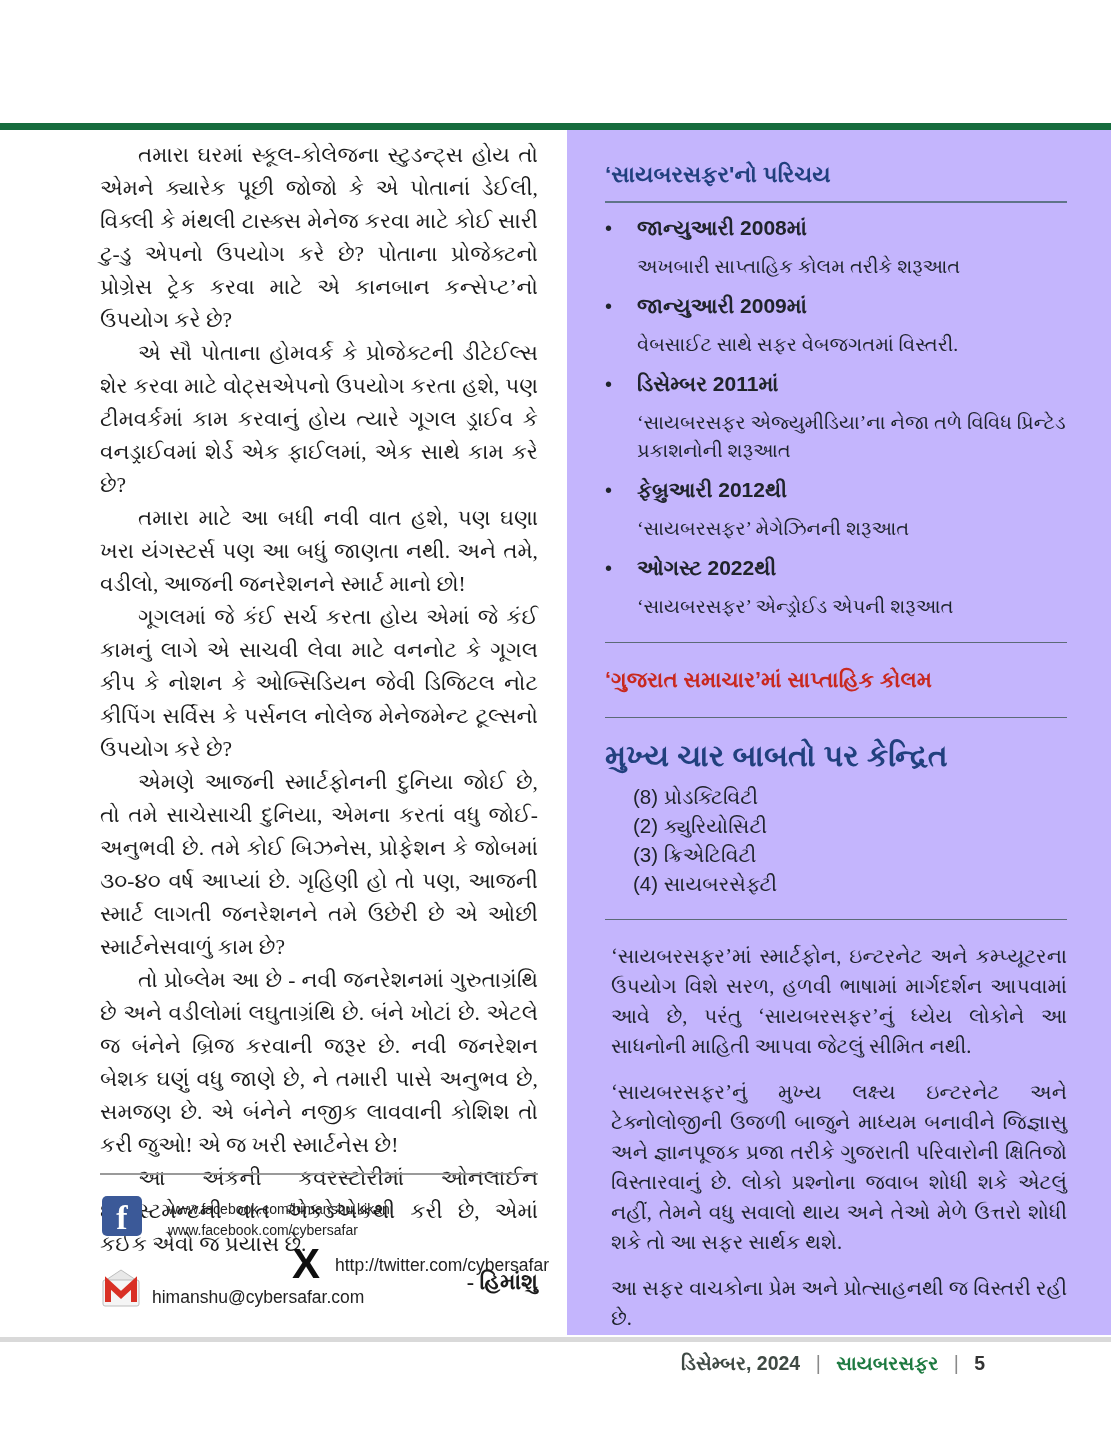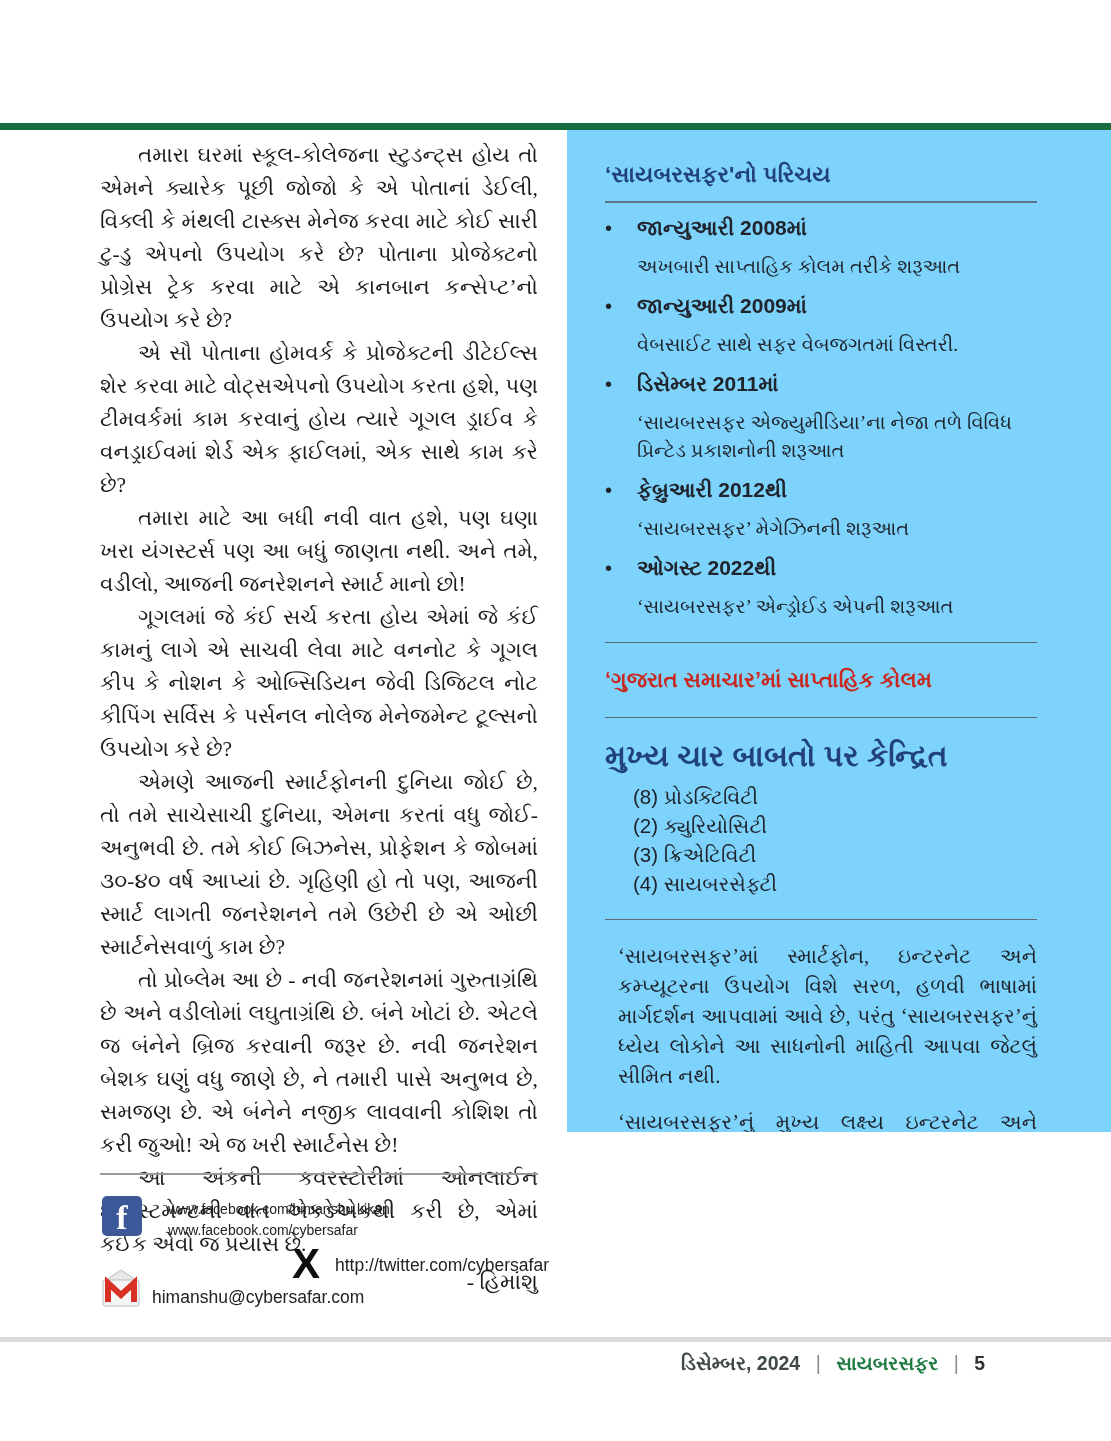--- a/index.html
+++ b/index.html
@@ -8,56 +8,56 @@
     overflow:hidden; font-family:"Liberation Serif", serif;
   }
   .topbar { position:absolute; left:0; top:123px; width:1111px; height:7px; background:#176c3e; }
 
   
   .article {
     position:absolute; left:100px; top:139px; width:438px;
     color:#1b1b1b; font-size:21.5px; line-height:33px; text-align:justify;
   }
   .article p { margin:0; text-indent:38px; }
-  .signature { text-align:right; font-weight:normal; font-size:22px; margin-top:4px; }
+  .signature { text-align:right; font-weight:bold; font-size:22px; margin-top:4px; }
 
   
   .social { position:absolute; left:100px; top:1160px; width:440px; height:175px;
             font-family:"Liberation Sans", sans-serif; color:#222; }
   .social-rule { position:absolute; top:13px; left:0; width:438px; height:0;
                  border-top:2px solid #9a9a9a; }
   .fb-icon { position:absolute; top:36px; left:2px; width:40px; height:40px;
              background:#3b5998; border-radius:5px; color:#ffffff;
              font-family:"Liberation Serif", serif; font-weight:bold; font-size:34px;
              text-align:center; line-height:44px; overflow:hidden; }
   .fb-links { position:absolute; top:39px; left:68px; font-size:14px; line-height:21px; }
   .x-icon { position:absolute; top:82px; left:183px; width:46px; height:44px;
             font-size:42px; font-weight:bold; color:#0f0f0f; line-height:44px; text-align:center; }
   .x-link { position:absolute; top:95px; left:235px; font-size:17.5px; }
   .gmail-icon { position:absolute; top:108px; left:0px; width:42px; height:40px; }
   .gmail-link { position:absolute; top:127px; left:52px; font-size:17.5px; }
 
   
   .sidebar {
-    position:absolute; left:567px; top:130px; width:544px; height:1002px;
-    background:#7dd3fc; box-sizing:border-box; padding:32px 74px 20px 38px;
+    position:absolute; left:567px; top:130px; width:544px; height:1205px;
+    background:#c4b5fd; box-sizing:border-box; padding:32px 44px 20px 38px;
     font-family:"Liberation Sans", sans-serif; color:#232833; overflow:hidden;
   }
   .sb-title { color:#21407e; font-size:22.5px; font-weight:bold; }
   .sb-rule { border:none; border-top:2px solid #5f7488; margin:13px 0 4px 0; }
   .sb-item { display:flex; margin-top:13px; }
   .sb-bullet { width:32px; font-size:20px; flex:none; padding-top:1px; color:#20242c; }
   .sb-item-heading { font-weight:bold; font-size:21px; color:#20242c; }
   .sb-item-detail { font-size:19.5px; line-height:28px; margin-top:13px;
                     font-family:"Liberation Serif", serif; color:#1d222b; }
   .sb-div { border:none; border-top:1.5px solid #5c6a77; margin:21px 0; }
   .sb-press { color:#c8281f; font-weight:bold; font-size:21.5px; line-height:32px; }
   .sb-focus-title { color:#21407e; font-size:30px; font-weight:bold; margin-bottom:8px; }
   .sb-focus-item { font-size:20.5px; line-height:29px; margin-left:28px; color:#20242c; }
-  .sb-par { font-size:20.5px; line-height:30px; text-align:justify; margin:16px 0 0 13px;
+  .sb-par { font-size:20.5px; line-height:30px; text-align:justify; margin:16px 0 0 6px;
             font-family:"Liberation Serif", serif; color:#1d222b; }
 
   
   .graybar { position:absolute; top:1337px; left:0; width:1111px; height:5px; background:#d9d9d9; }
   .footer { position:absolute; top:1352px; left:0; width:985px; text-align:right;
             font-family:"Liberation Sans", sans-serif; font-size:19.5px; font-weight:bold; }
   .footer .date { color:#3f4a44; }
   .footer .sep { color:#8a8a8a; padding:0 10px; font-weight:normal; }
   .footer .brand { color:#1d7a40;margin-top:12px; }
   .footer .pagenum { color:#333333; }

